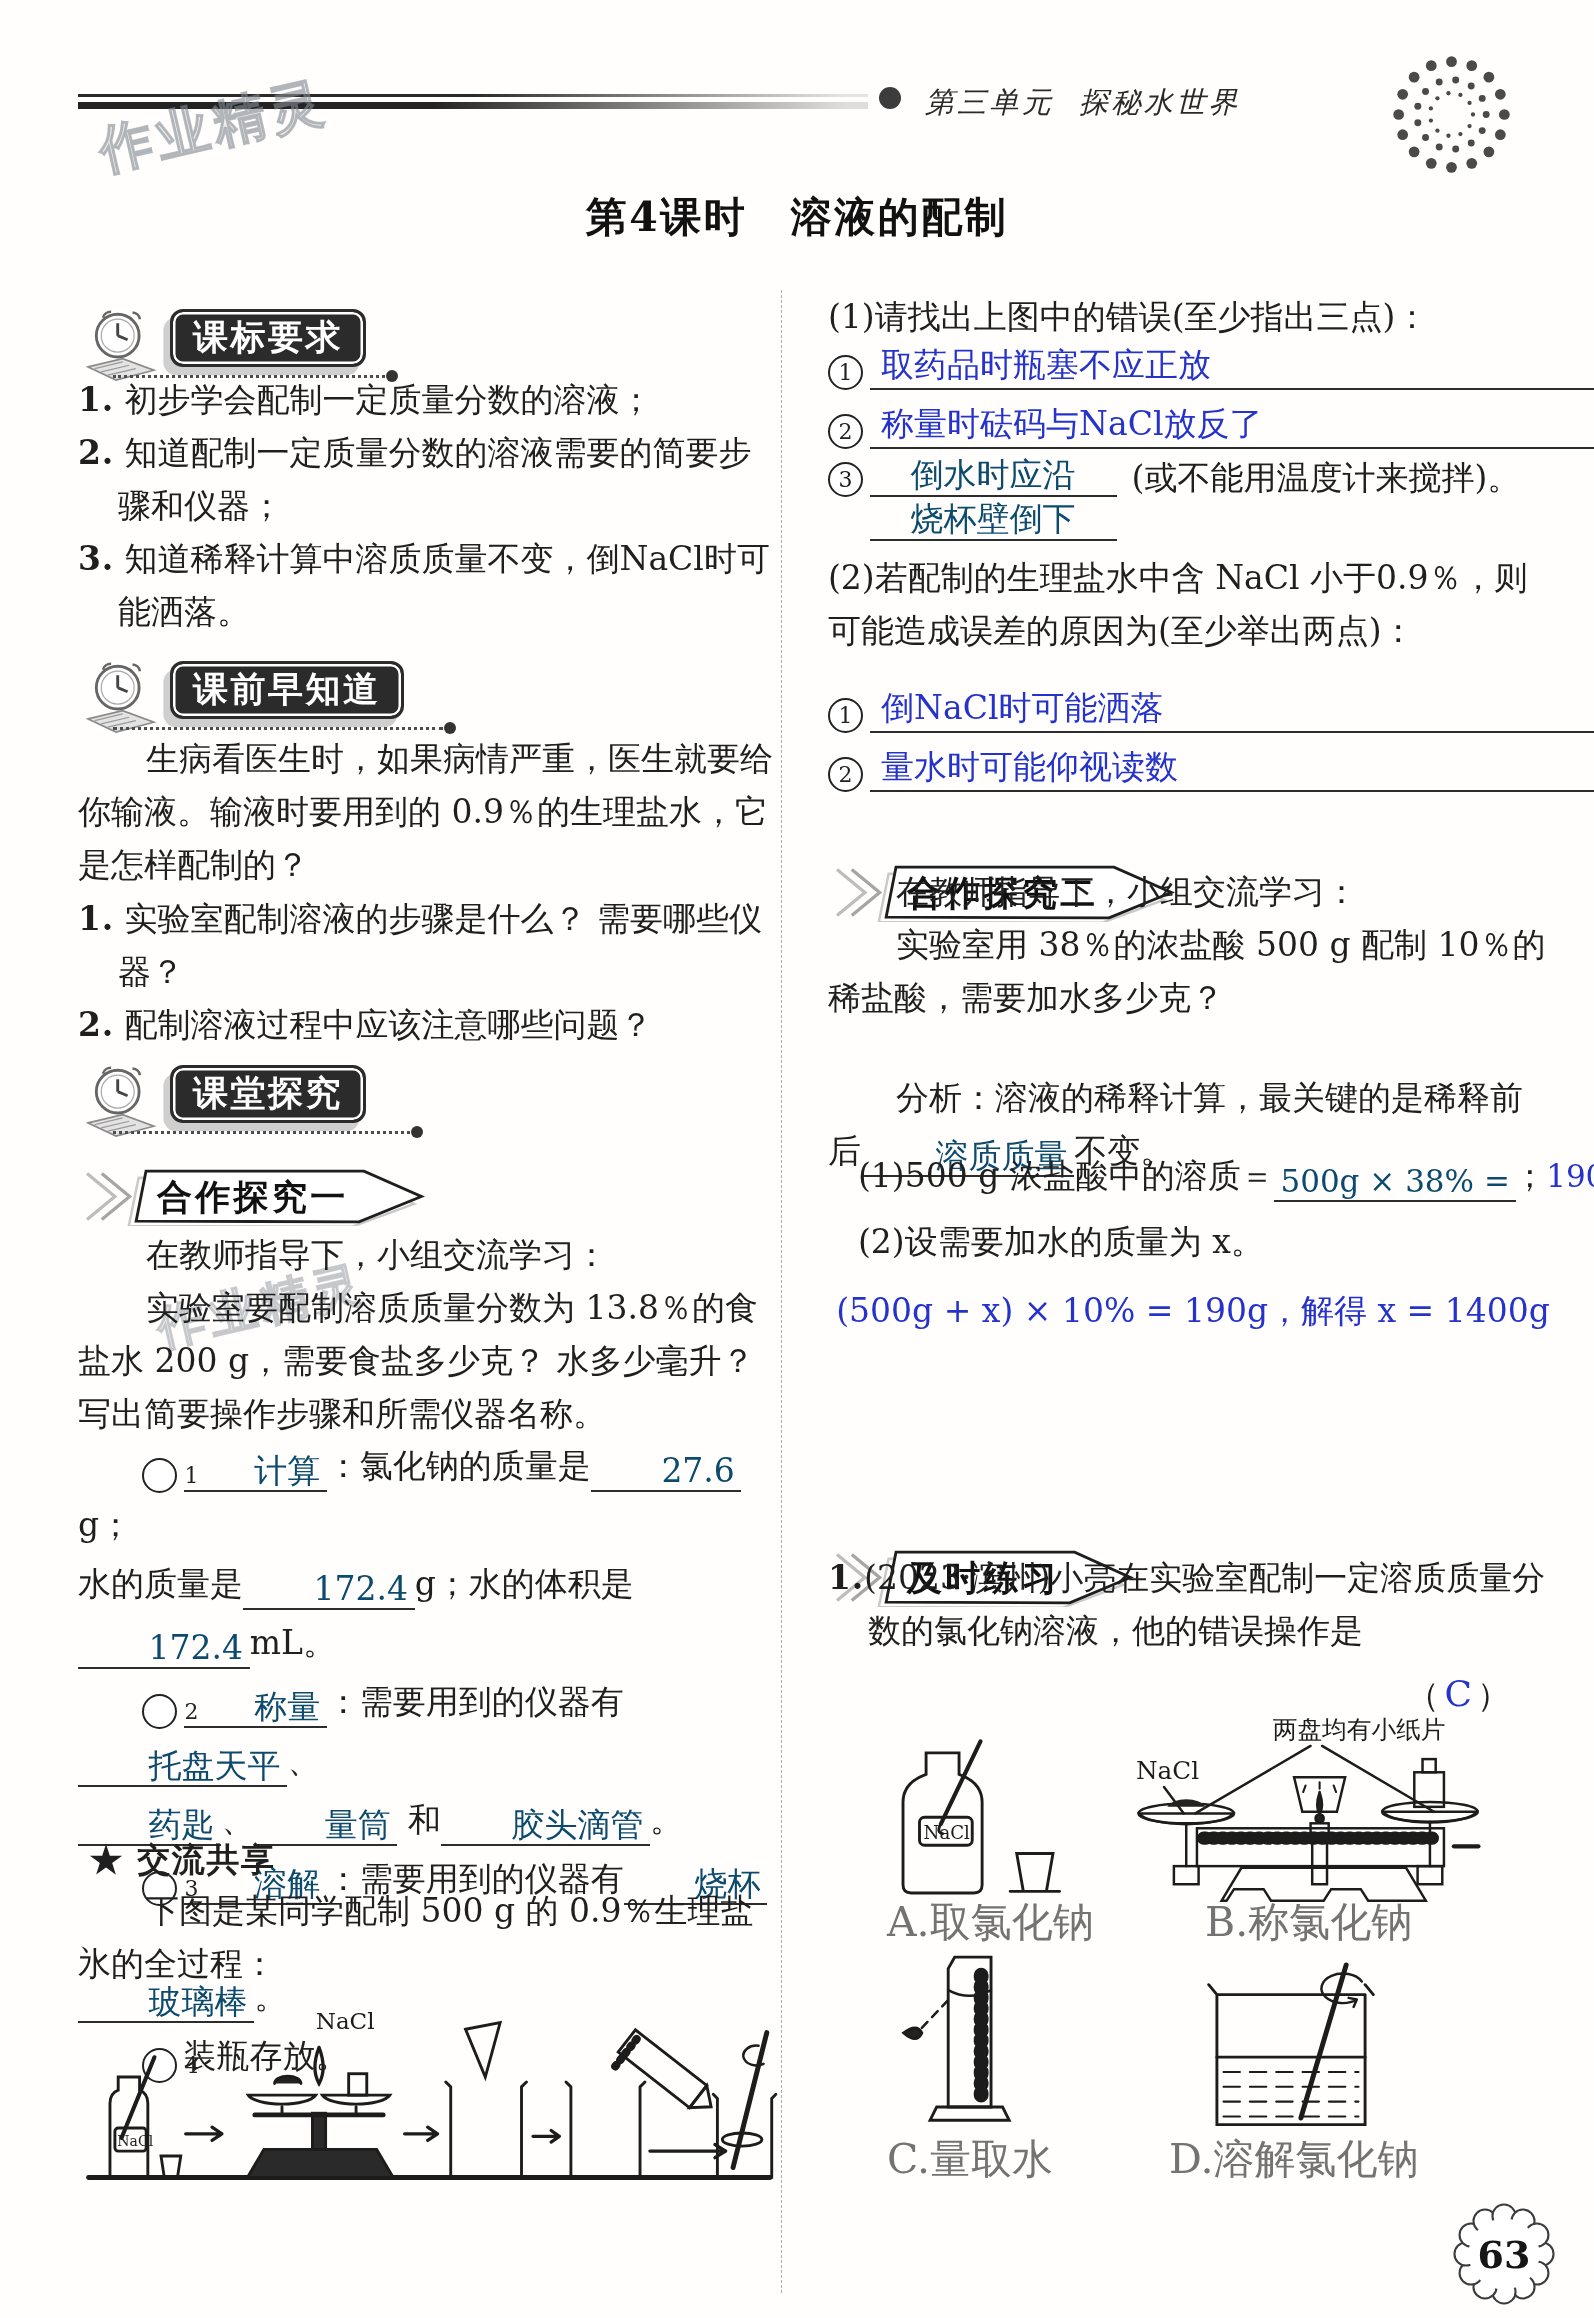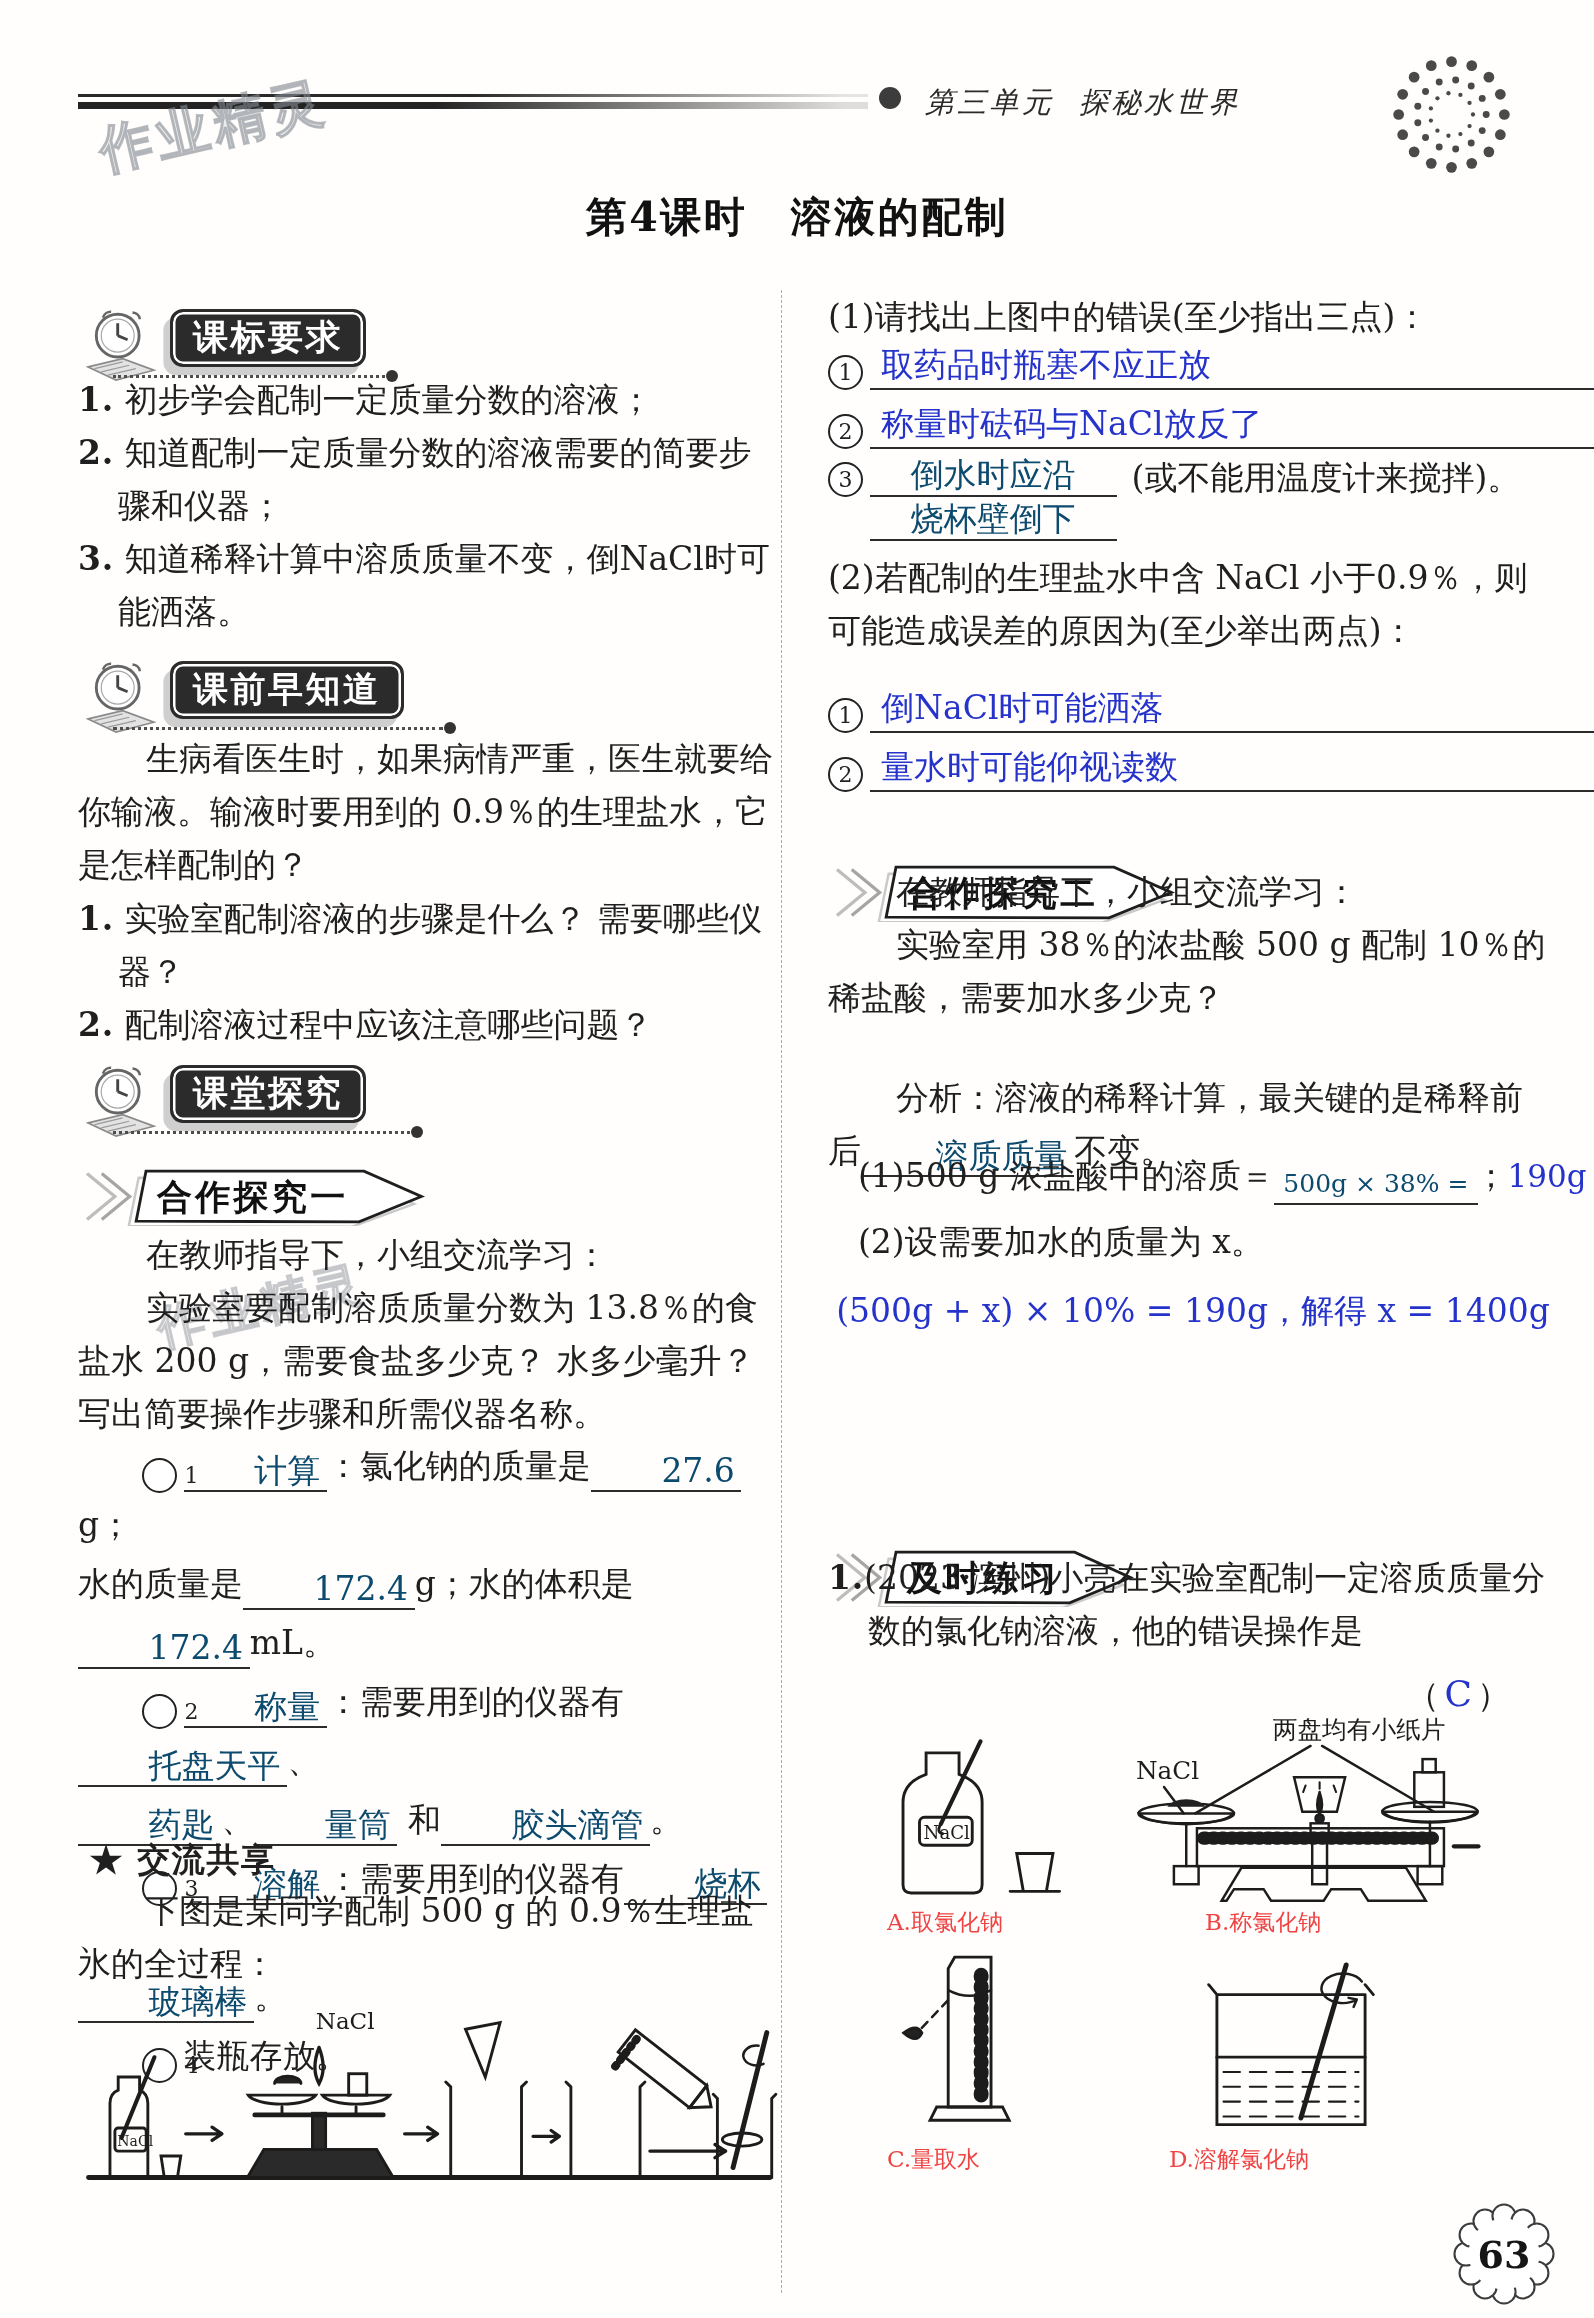--- a/index.html
+++ b/index.html
@@ -57,21 +57,21 @@
   .blank { display:inline-block; border-bottom:2.5px solid #2c2c2c; color:#0c4a6e;
     text-align:center; line-height:38px; padding:0 6.6px; vertical-align:-5px; }
   .blue { color:#2533cb; }
   .circ { display:inline-flex; width:35px; height:35px; border:2.1px solid #222; border-radius:50%;
     align-items:center; justify-content:center; font-size:22px; color:#222;
     vertical-align:-5.8px; margin-right:6.6px; flex:none; background:#fff; }
   .ansrow { display:flex; align-items:flex-end; width:100%; }
   .ansrow .fillblank { flex:1; border-bottom:2.5px solid #2c2c2c; color:#2533cb;
     font-size:33px; line-height:43px; padding:0 0 1.6px 11.5px; text-align:left; }
   .star { letter-spacing:1.6px; font-weight:bold; }
-  .optlabel { position:absolute; font-size:23px; white-space:nowrap; color:#ef4444; }
+  .optlabel { position:absolute; font-size:41px; white-space:nowrap; color:#737373; }
   figure svg { display:block; }
 </style>
 </head>
 <body>
 
 <div class="page">
 
   <div class="rule1"></div>
   <div class="rule2"></div>
   <div class="hdot"></div>
@@ -321,21 +321,21 @@
     </svg>
     <span class="ab-label">合作探究二</span>
   </div>
 
   <div class="colR ind" style="top:865px;">在教师指导下，小组交流学习：</div>
   <div class="colR ind" style="top:918px;">实验室用 38％的浓盐酸 500 g 配制 10％的稀盐酸，需要加水多少克？</div>
   <div class="colR ind" style="top:1029px;margin-top:42px;">
     <span>分析：溶液的稀释计算，最关键的是稀释前后</span><span class="blank" style="min-width:153px;">溶质质量</span><span>不变。</span>
   </div>
   <div class="colR" style="top:1149px;white-space:nowrap;padding-left:30px;">
-    <span>(1)500 g 浓盐酸中的溶质＝</span><span class="blank" style="min-width:204px;font-size:25px;">500g × 38% =</span><span style="margin-left:-3.3px;">；</span><span class="blue" style="font-size:31px;">190g</span>
+    <span>(1)500 g 浓盐酸中的溶质＝</span><span class="blank" style="min-width:204px;font-size:31px;">500g × 38% =</span><span style="margin-left:-3.3px;">；</span><span class="blue" style="font-size:31px;">190g</span>
   </div>
   <div class="colR" style="top:1215px;padding-left:30px;">(2)设需要加水的质量为 x。</div>
   <div class="colR blue" style="top:1268px;padding-left:8.2px;margin-top:16px;">(500g + x) × 10% = 190g，解得 x = 1400g</div>
 
   <div class="colR abanner" style="top:1430px;">
     <svg width="313" height="59" viewBox="0 0 380 72">
       <polyline points="10,8 44,36 10,64" fill="none" stroke="#bdbdbd" stroke-width="4"></polyline>
       <polyline points="28,8 62,36 28,64" fill="none" stroke="#a5a5a5" stroke-width="4"></polyline>
       <polygon points="78,9 296,10 364,41 290,69 66,68" fill="none" stroke="#c9c9c9" stroke-width="3" transform="translate(-5,4)"></polygon>
       <polygon points="82,5 300,5 368,36 294,67 70,66" fill="#fff" stroke="#1e1e1e" stroke-width="3.5"></polygon>

